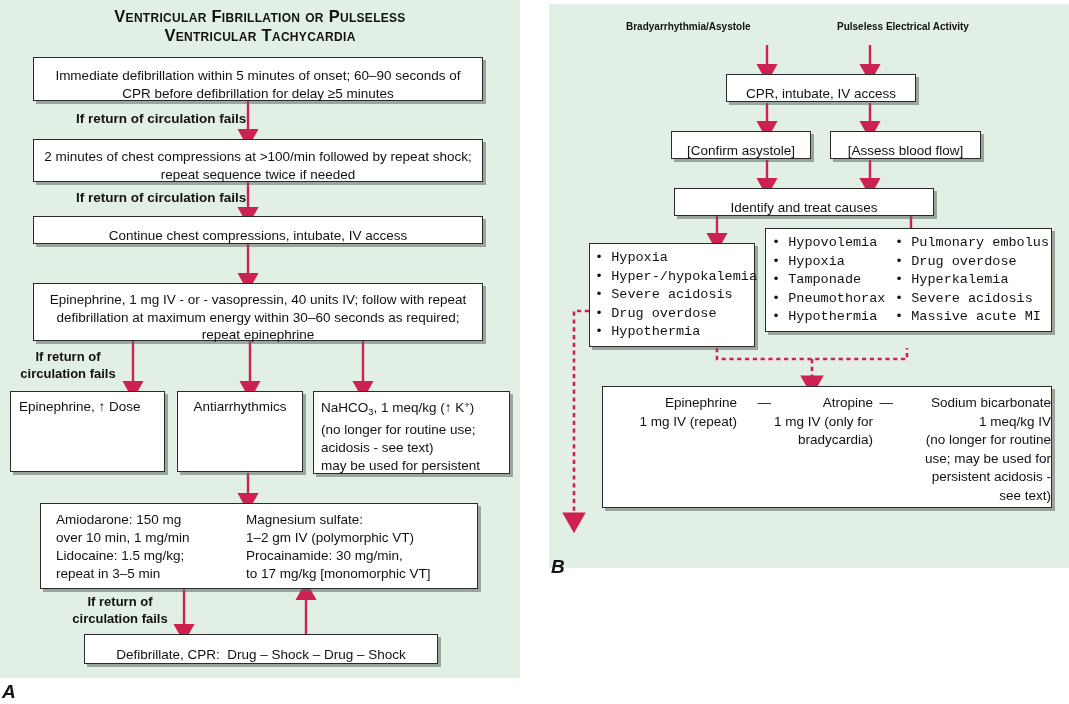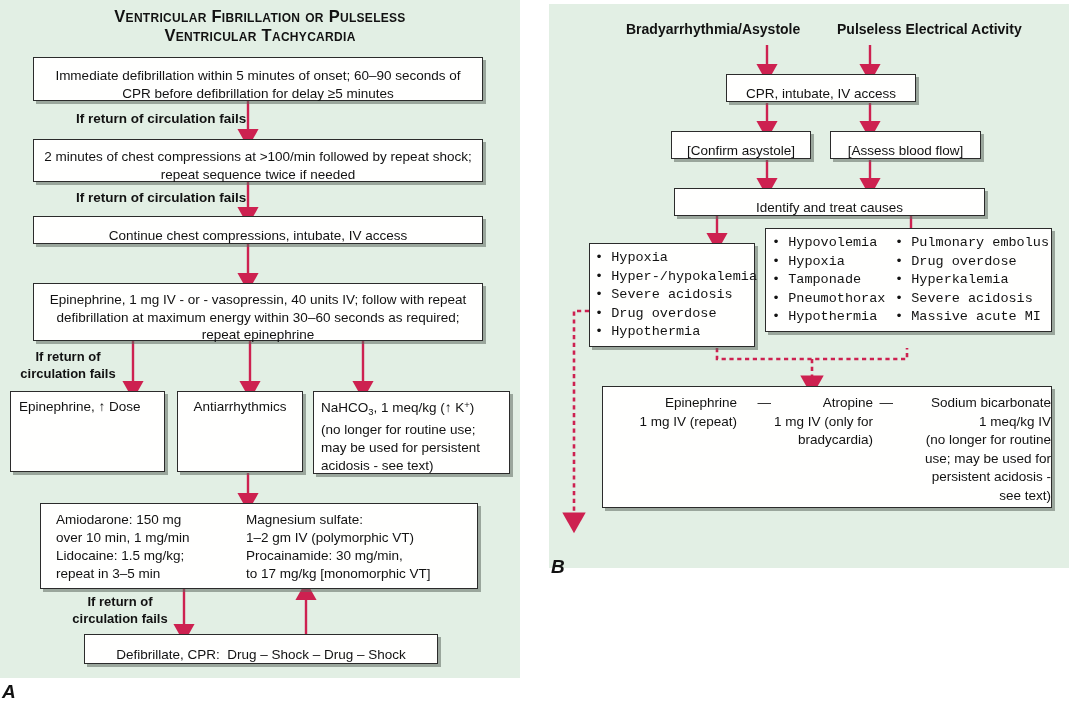--- a/index.html
+++ b/index.html
@@ -15,21 +15,21 @@
     font-size:13.5px; line-height:1.32;
   }
   .center { display:flex; align-items:center; justify-content:center; text-align:center; }
   .center > span { display:block; padding:1px 6px;margin-top:11px; }
   .flabel { position:absolute; font-weight:bold; font-size:13.5px; line-height:17px; white-space:nowrap;margin-left:32px; }
   .flabel2 { position:absolute; font-weight:bold; font-size:13px; line-height:17px; text-align:center; }
   .atitle {
     position:absolute; text-align:center; font-weight:bold; font-variant:small-caps;
     font-size:16.5px; line-height:19px; letter-spacing:0.3px;
   }
-  .bhead { position:absolute; font-weight:bold; font-size:14px; white-space:nowrap; }
+  .bhead { position:absolute; font-weight:bold; font-size:10px; white-space:nowrap; }
   .corner { position:absolute; font-weight:bold; font-style:italic; font-size:19px; }
   .arrows { position:absolute; pointer-events:none; }
   .li { padding-left:12px; text-indent:-12px; line-height:18.5px; white-space:nowrap;font-family:Liberation Mono, monospace; }
   .li::before { content:"• "; }
   sub.chem { font-size:0.7em; vertical-align:-0.25em; }
   sup.chem { font-size:0.7em; vertical-align:0.45em; }
   .lh18 { line-height:18px; }
   .dcol { position:absolute; text-align:right; line-height:18.5px; }
   .prewrap { white-space:pre-wrap; }
 </style>
@@ -112,22 +112,22 @@
     <span>Epinephrine, ↑ Dose</span>
   </div>
 
   <div class="box" style="left:177px;top:391px;width:126px;height:81px;padding:6px 4px;text-align:center">
     <span>Antiarrhythmics</span>
   </div>
 
   <div class="box lh18" style="left:313px;top:391px;width:197px;height:83px;padding:4px 7px">
     <div><span>NaHCO</span><sub class="chem">3</sub><span>, 1 meq/kg (↑ K</span><sup class="chem">+</sup><span>)</span></div>
     <div>(no longer for routine use;</div>
+    <div>acidosis - see text)</div>
     <div>may be used for persistent</div>
-    <div>acidosis - see text)</div>
   </div>
 
   <div class="box lh18" style="left:40px;top:503px;width:438px;height:86px;padding:7px 0 0 15px;display:flex">
     <div style="width:190px">
       <div>Amiodarone: 150 mg</div>
       <div>over 10 min, 1 mg/min</div>
       <div>Lidocaine: 1.5 mg/kg;</div>
       <div>repeat in 3–5 min</div>
     </div>
     <div>
@@ -156,21 +156,21 @@
     <span>CPR, intubate, IV access</span>
   </div>
 
   <div class="box center" style="left:671px;top:131px;width:140px;height:28px">
     <span>[Confirm asystole]</span>
   </div>
   <div class="box center" style="left:830px;top:131px;width:151px;height:28px">
     <span>[Assess blood flow]</span>
   </div>
 
-  <div class="box center" style="left:674px;top:188px;width:311px;height:28px">
+  <div class="box center" style="left:674px;top:188px;width:260px;height:28px">
     <span>Identify and treat causes</span>
   </div>
 
   <div class="box" style="left:589px;top:243px;width:166px;height:104px;padding:5px 5px">
     <div class="li"><span>Hypoxia</span></div>
     <div class="li"><span>Hyper-/hypokalemia</span></div>
     <div class="li"><span>Severe acidosis</span></div>
     <div class="li"><span>Drug overdose</span></div>
     <div class="li"><span>Hypothermia</span></div>
   </div>

